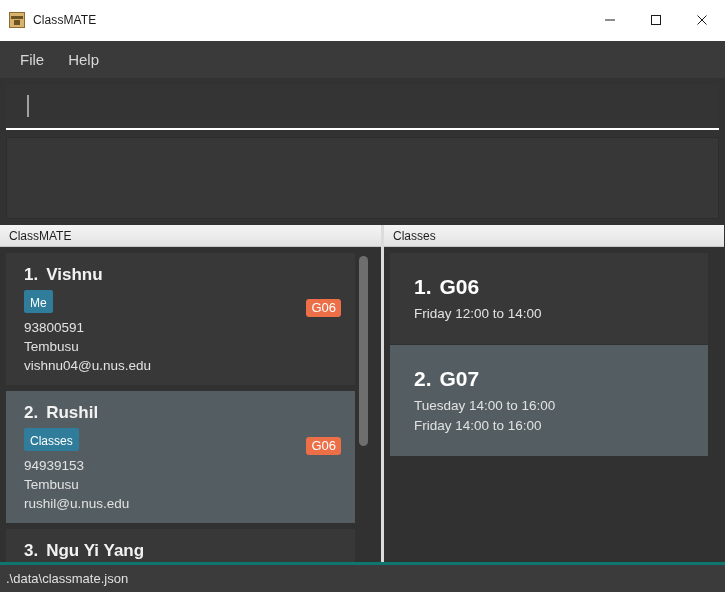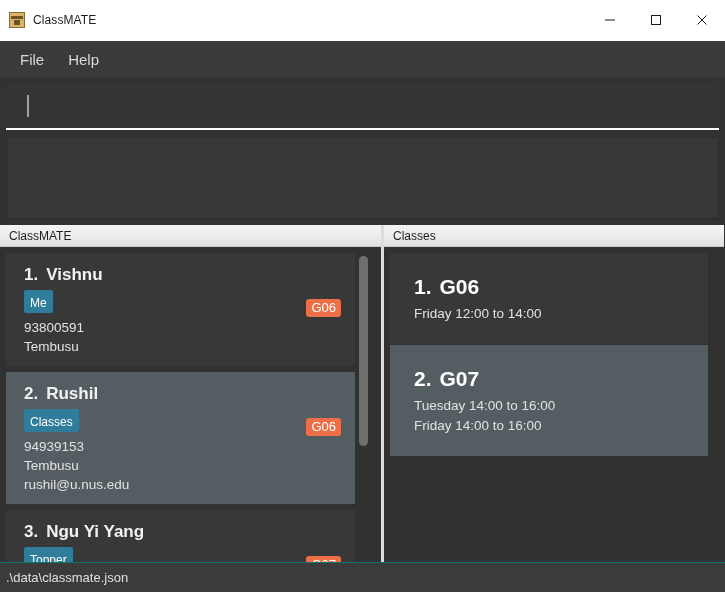--- a/index.html
+++ b/index.html
@@ -256,21 +256,21 @@
     width: 9px;
     background: #6e6e6e;
     border-radius: 5px;
   }
 
   
   .statusbar {
     height: 30px;
     flex: 0 0 30px;
     background: #3b3b3b;
-    border-top: 1px solid #0f766e;
+    border-top: 3px solid #0f766e;
     display: flex;
     align-items: center;
     padding-left: 6px;
     color: #e0e0e0;
     font-size: 13px;
   }
 </style>
 </head>
 <body>
 
@@ -324,20 +324,21 @@
       <div class="list-area">
         <div class="list-inner">
 
           <div class="student-card">
             <div class="card-title">
               <span class="idx">1.</span><span>Vishnu</span>
             </div>
             <div><span class="tag">Me</span></div>
             <div class="card-line">93800591</div>
             <div class="card-line">Tembusu</div>
+            <div class="card-line">vishnu04@u.nus.edu</div>
             <span class="group-badge">G06</span>
           </div>
 
           <div class="student-card selected">
             <div class="card-title">
               <span class="idx">2.</span><span>Rushil</span>
             </div>
             <div><span class="tag">Classes</span></div>
             <div class="card-line">94939153</div>
             <div class="card-line">Tembusu</div>

